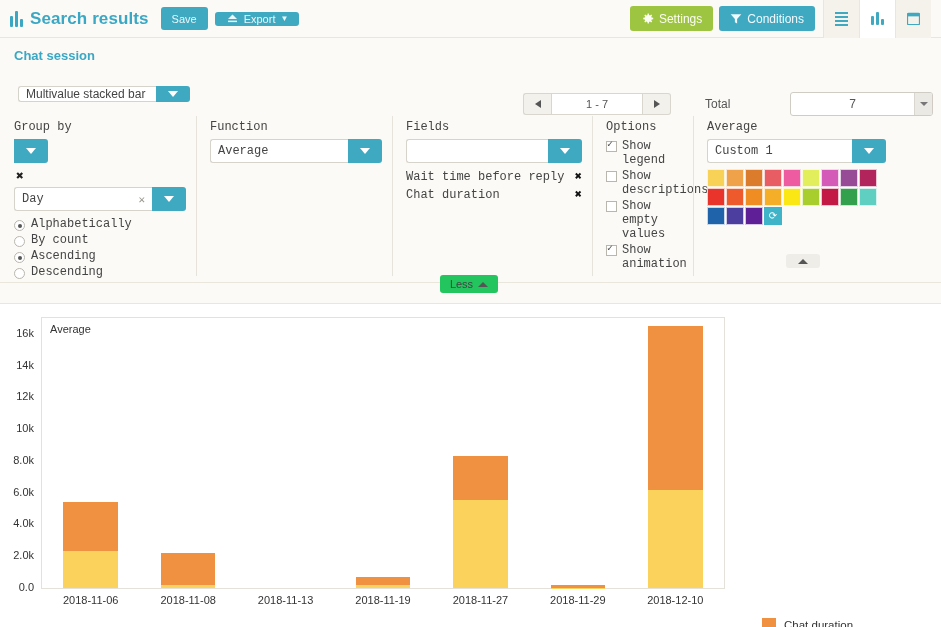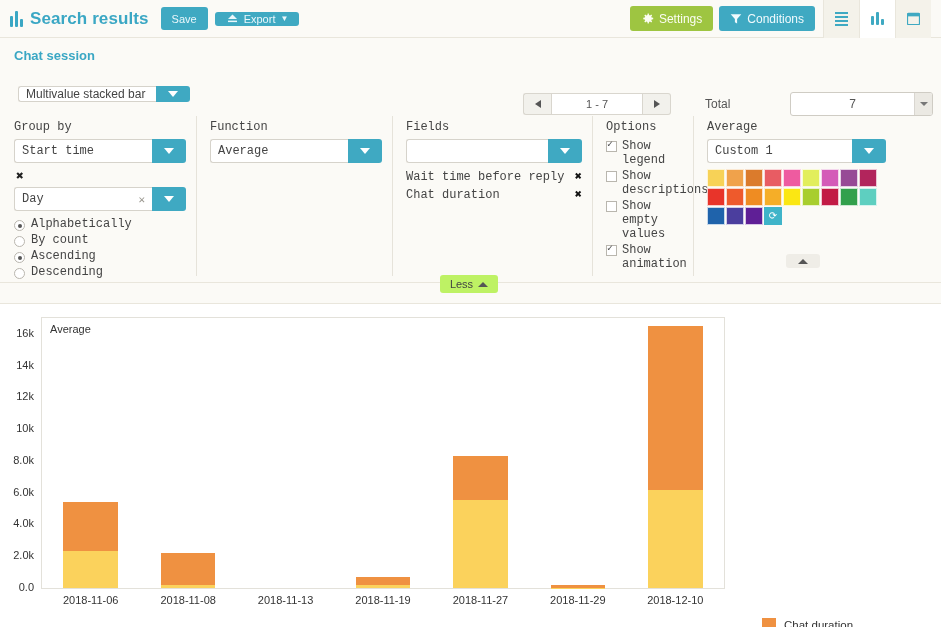--- a/index.html
+++ b/index.html
@@ -103,21 +103,21 @@
   .chk.on::after { content:"✓"; position:absolute; left:0px; top:-4px; font-size:10px; color:#555; }
 
   .swatches { display:flex; flex-wrap:wrap; width:178px; gap:1px; margin-top:5px; }
   .sw { width:18px;height:18px;border:1px solid rgba(255,255,255,.75); cursor:pointer; }
   .sw-refresh { width:18px;height:18px;background:#3fb4c9;display:flex;align-items:center;justify-content:center;color:#fff;font-size:10px;cursor:pointer; }
   .collapse-up { position:absolute; right:76px; bottom:14px; width:34px;height:14px;background:#efedE7;border-radius:3px;display:flex;align-items:center;justify-content:center;cursor:pointer; }
   .up-tri { width:0;height:0;border-left:5px solid transparent;border-right:5px solid transparent;border-bottom:5px solid #555; }
 
   
   .less-bar { position:absolute; left:0; top:282px; width:941px; height:22px; border-top:1px solid #e9e6dc; border-bottom:1px solid #e9e6dc; background:#fbfaf6; }
-  .less-btn { position:absolute; left:440px; top:-8px; width:58px;height:18px;background:#bef264;border-radius:3px;
+  .less-btn { position:absolute; left:440px; top:-8px; width:58px;height:18px;background:#22c55e;border-radius:3px;
     display:flex;align-items:center;justify-content:center;gap:5px;font-size:11px;color:#444;cursor:pointer; }
 
   
   .chart-area { position:absolute; left:0; top:304px; width:941px; height:323px; background:#ffffff; }
   .plot-frame { position:absolute; left:41px; top:13px; width:684px; height:272px; border:1px solid #e3e1da; background:#fff; }
   .plot-title { position:absolute; left:8px; top:5px; font-size:11px; color:#333; }
   .ylabels { position:absolute; left:0; top:13px; width:38px; height:272px; }
   .ylabel { position:absolute; right:4px; font-size:11px; color:#333; transform:translateY(-50%); white-space:nowrap; }
   .bars { position:absolute; left:42px; top:14px; width:682px; height:270px; }
   .bar-group { position:absolute; bottom:0; }
@@ -212,21 +212,20 @@
         <span class="c-small"></span>
       </div>
     </div>
   </div>
 
   <div class="opts">
 
     <div class="panel" style="width:212px">
       <div class="panel-label">Group by</div>
       <div class="sel" style="width:172px">
-        <div class="field">Start time</div>
         <div class="caret-btn">
           <span class="caret"></span>
         </div>
       </div>
       <span class="x-remove">✖</span>
       <div class="sel" style="width:172px">
         <div class="field">
           <span>Day</span>
           <span class="clear-x">✕</span>
         </div>

